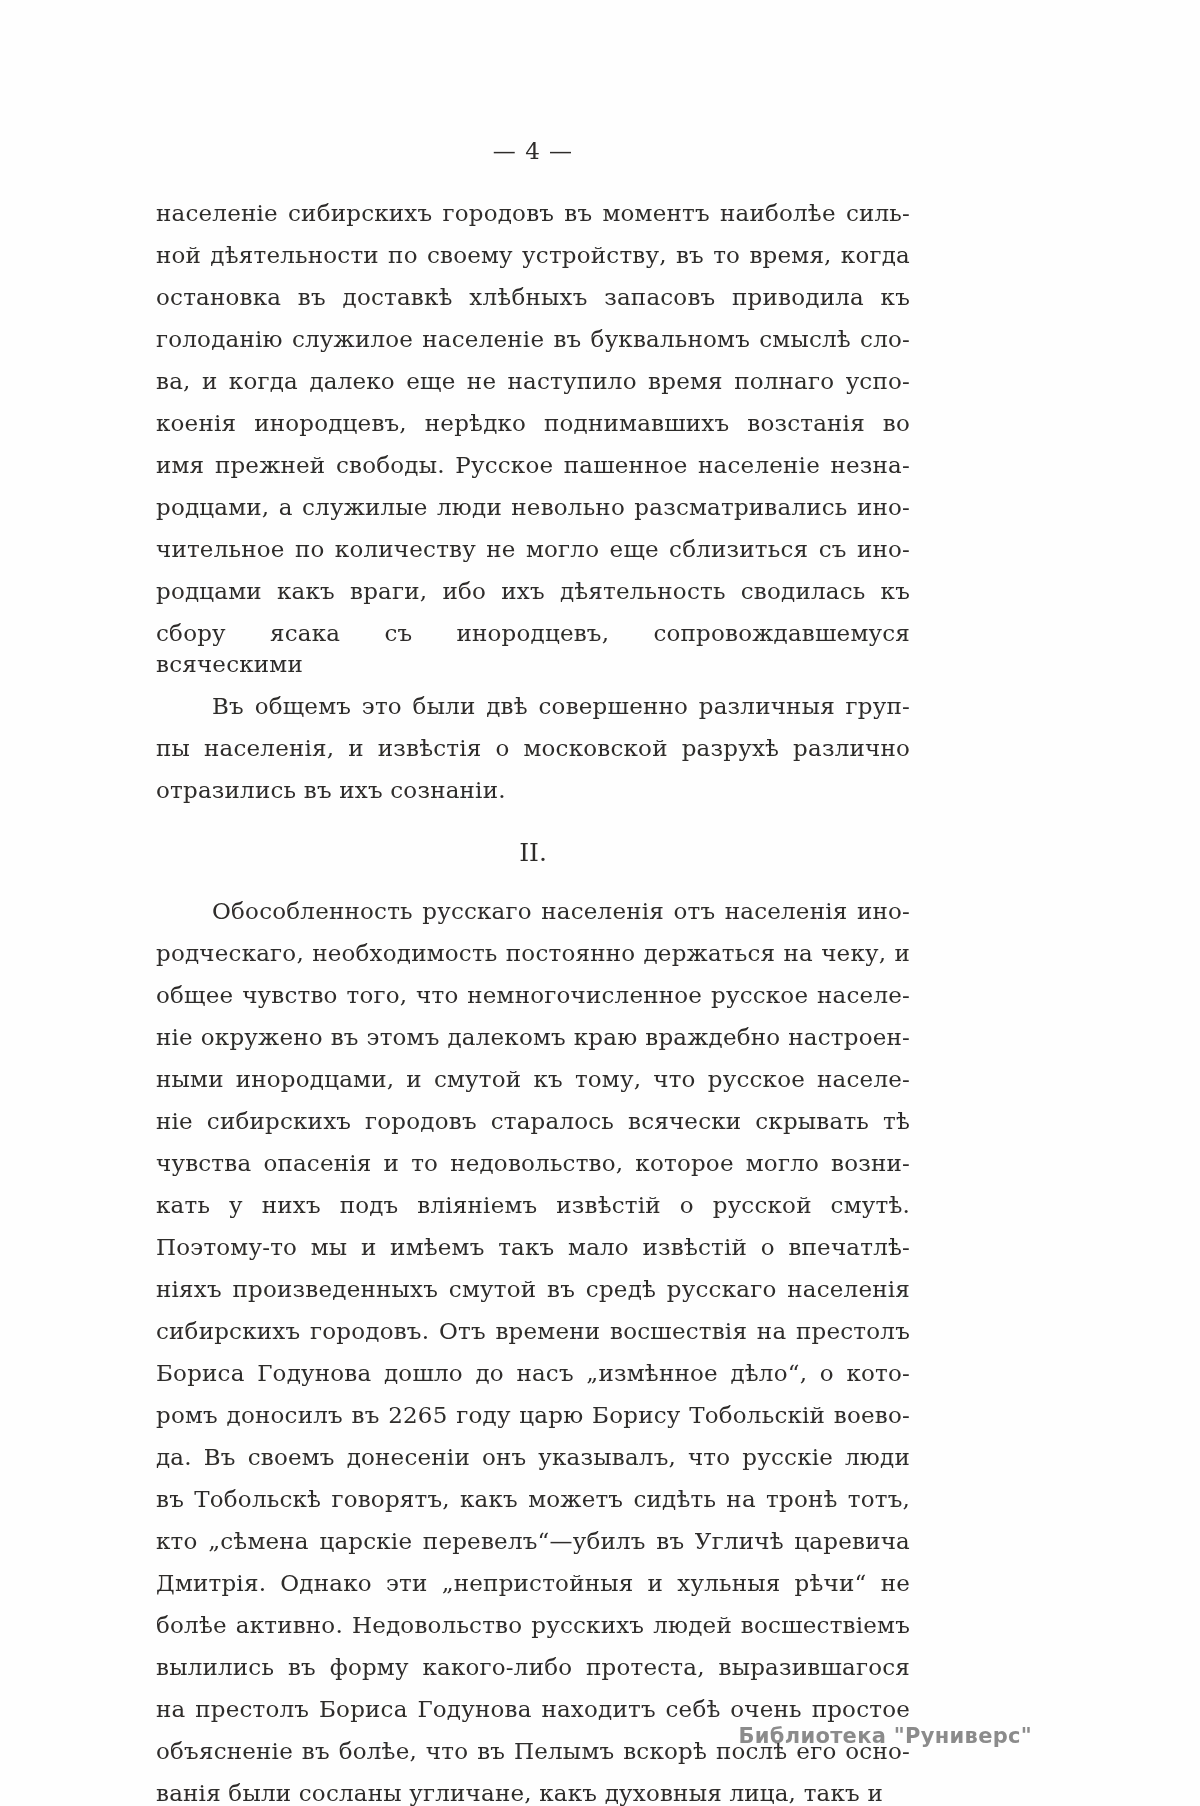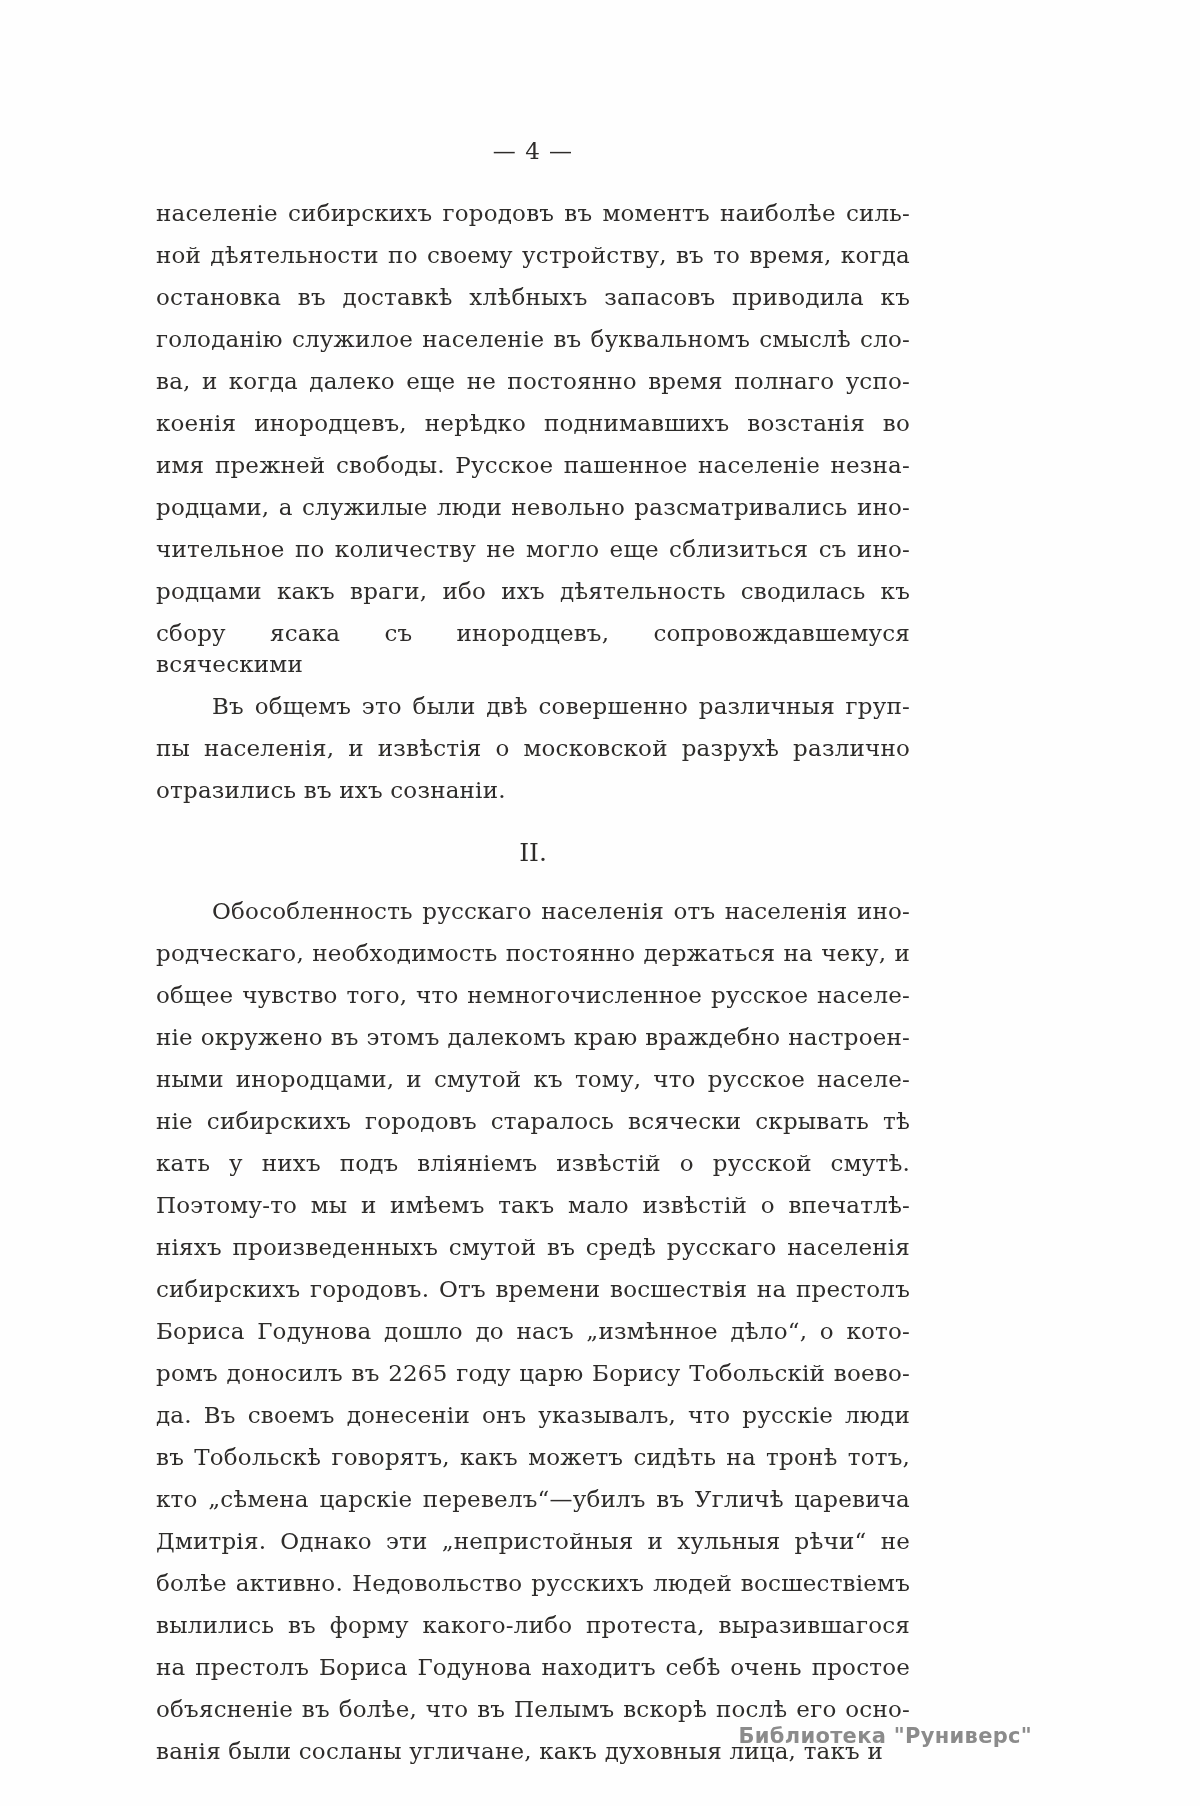--- a/index.html
+++ b/index.html
@@ -74,41 +74,42 @@
 
 <div class="page">
   <div class="content">
     <div class="page-number">— 4 —</div>
     <div id="text-block">
         <div class="paragraph">
           <div class="line first">населеніе сибирскихъ городовъ въ моментъ наиболѣе силь-</div>
           <div class="line">ной дѣятельности по своему устройству, въ то время, когда</div>
           <div class="line">остановка въ доставкѣ хлѣбныхъ запасовъ приводила къ</div>
           <div class="line">голоданію служилое населеніе въ буквальномъ смыслѣ сло-</div>
-          <div class="line">ва, и когда далеко еще не постоянно время полнаго успо-</div>
+          <div class="line">ва, и когда далеко еще не наступило время полнаго успо-</div>
           <div class="line">коенія инородцевъ, нерѣдко поднимавшихъ возстанія во</div>
           <div class="line">имя прежней свободы. Русское пашенное населеніе незна-</div>
           <div class="line">родцами, а служилые люди невольно разсматривались ино-</div>
           <div class="line">чительное по количеству не могло еще сблизиться съ ино-</div>
           <div class="line">родцами какъ враги, ибо ихъ дѣятельность сводилась къ</div>
           <div class="line">сбору ясака съ инородцевъ, сопровождавшемуся всяческими</div>
         </div>
         <div class="paragraph indent">
           <div class="line first">Въ общемъ это были двѣ совершенно различныя груп-</div>
           <div class="line">пы населенія, и извѣстія о московской разрухѣ различно</div>
           <div class="line last">отразились въ ихъ сознаніи.</div>
         </div>
         <div class="section-heading">II.</div>
         <div class="paragraph indent">
           <div class="line first">Обособленность русскаго населенія отъ населенія ино-</div>
           <div class="line">родческаго, необходимость постоянно держаться на чеку, и</div>
           <div class="line">общее чувство того, что немногочисленное русское населе-</div>
           <div class="line">ніе окружено въ этомъ далекомъ краю враждебно настроен-</div>
           <div class="line">ными инородцами, и смутой къ тому, что русское населе-</div>
           <div class="line">ніе сибирскихъ городовъ старалось всячески скрывать тѣ</div>
+          <div class="line">чувства опасенія и то недовольство, которое могло возни-</div>
           <div class="line">кать у нихъ подъ вліяніемъ извѣстій о русской смутѣ.</div>
           <div class="line">Поэтому-то мы и имѣемъ такъ мало извѣстій о впечатлѣ-</div>
           <div class="line">ніяхъ произведенныхъ смутой въ средѣ русскаго населенія</div>
           <div class="line">сибирскихъ городовъ. Отъ времени восшествія на престолъ</div>
           <div class="line">Бориса Годунова дошло до насъ „измѣнное дѣло“, о кото-</div>
           <div class="line">ромъ доносилъ въ 2265 году царю Борису Тобольскій воево-</div>
           <div class="line">да. Въ своемъ донесеніи онъ указывалъ, что русскіе люди</div>
           <div class="line">въ Тобольскѣ говорятъ, какъ можетъ сидѣть на тронѣ тотъ,</div>
           <div class="line">кто „сѣмена царскіе перевелъ“—убилъ въ Угличѣ царевича</div>
           <div class="line">Дмитрія. Однако эти „непристойныя и хульныя рѣчи“ не</div>

